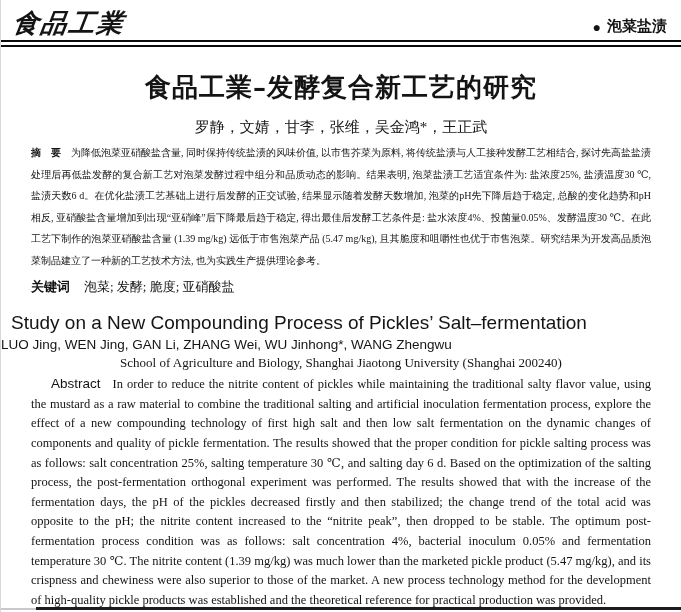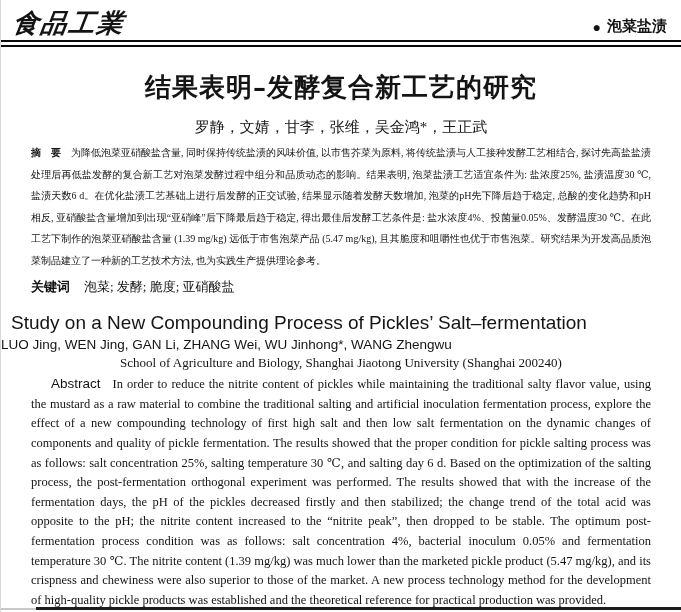--- a/index.html
+++ b/index.html
@@ -142,21 +142,21 @@
     <div class="section">
       <span class="bullet">●</span>
       <span>泡菜盐渍</span>
     </div>
   </header>
 
   <div class="rules"></div>
 
   <main>
 
-    <h1 class="title-zh">结果表明–发酵复合新工艺的研究</h1>
+    <h1 class="title-zh">食品工業–发酵复合新工艺的研究</h1>
 
     <div class="authors-zh">罗静，文婧，甘李，张维，吴金鸿*，王正武</div>
 
 
     <p class="abstract-zh"><span class="label-zh">摘　要</span><span>为降低泡菜亚硝酸盐含量, 同时保持传统盐渍的风味价值, 以市售芥菜为原料, 将传统盐渍与人工接种发酵工艺相结合, 探讨先高盐盐渍处理后再低盐发酵的复合新工艺对泡菜发酵过程中组分和品质动态的影响。结果表明, 泡菜盐渍工艺适宜条件为: 盐浓度25%, 盐渍温度30 ℃, 盐渍天数6 d。在优化盐渍工艺基础上进行后发酵的正交试验, 结果显示随着发酵天数增加, 泡菜的pH先下降后趋于稳定, 总酸的变化趋势和pH相反, 亚硝酸盐含量增加到出现“亚硝峰”后下降最后趋于稳定, 得出最佳后发酵工艺条件是: 盐水浓度4%、投菌量0.05%、发酵温度30 ℃。在此工艺下制作的泡菜亚硝酸盐含量 (1.39 mg/kg) 远低于市售泡菜产品 (5.47 mg/kg), 且其脆度和咀嚼性也优于市售泡菜。研究结果为开发高品质泡菜制品建立了一种新的工艺技术方法, 也为实践生产提供理论参考。</span></p>
 
     <p class="keywords-zh"><span class="label-zh">关键词</span><span>泡菜; 发酵; 脆度; 亚硝酸盐</span></p>
 
     <h2 class="title-en">Study on a New Compounding Process of Pickles’ Salt–fermentation</h2>
 

